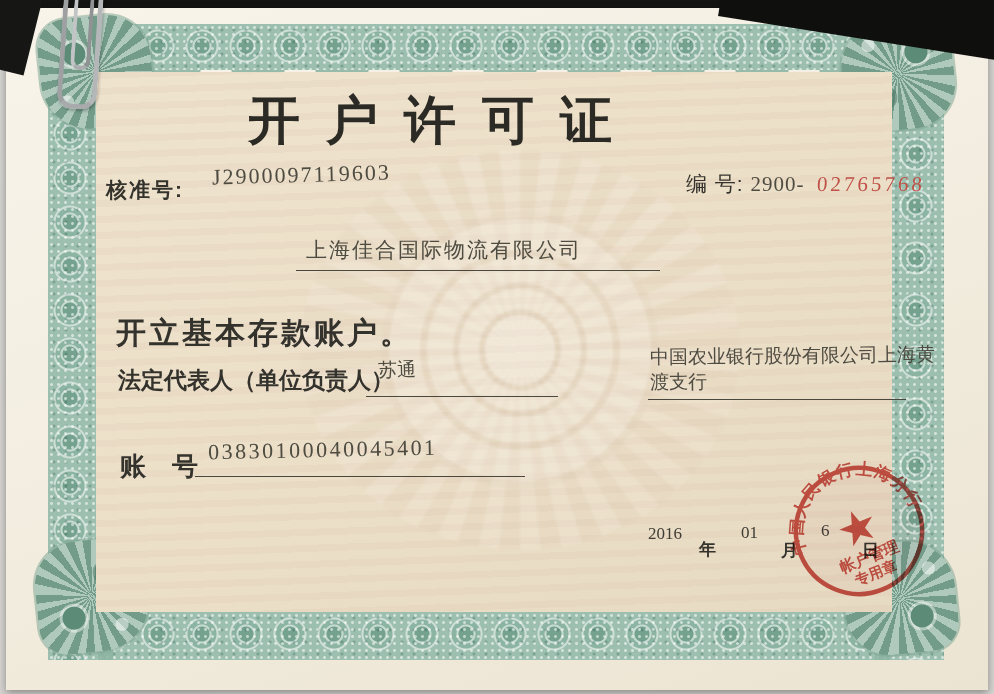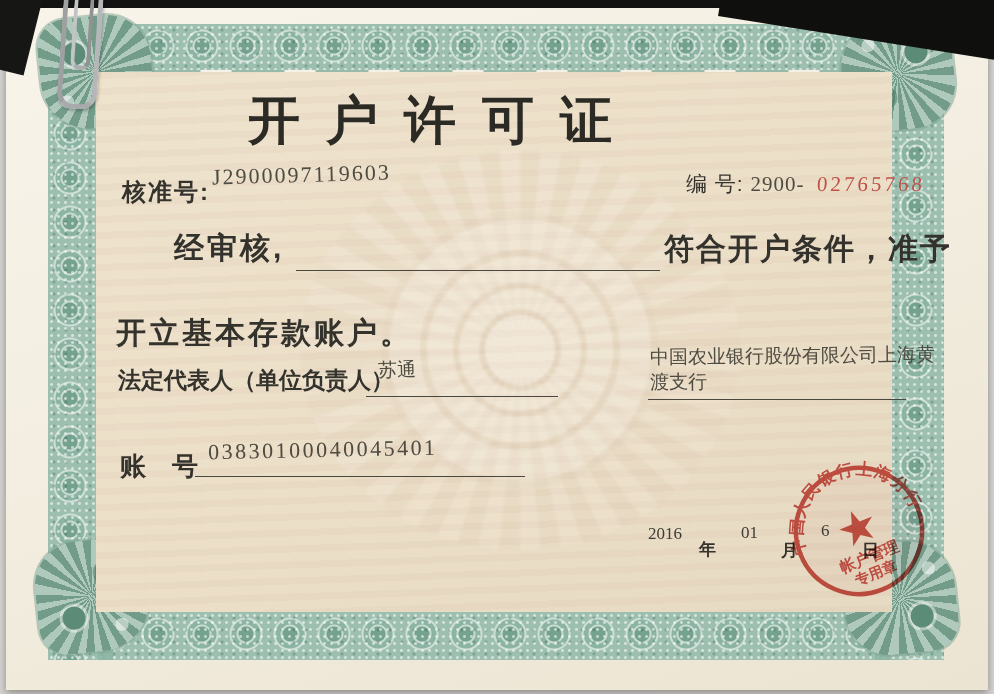--- a/index.html
+++ b/index.html
@@ -90,21 +90,21 @@
   .txt{position:absolute;z-index:7;color:#34322c;white-space:nowrap;}
   .label-b{font-weight:bold;}
   .print{font-family:"Liberation Serif","DejaVu Serif",serif;color:#4e4b41;}
   .uline{position:absolute;z-index:7;border-bottom:1.6px solid #4a473f;height:0;}
 
   .title{
     left:0;top:86px;width:886px;text-align:center;
     font-family:"Liberation Serif","DejaVu Serif",serif;
     font-weight:bold;font-size:52px;letter-spacing:26px;color:#2c2a25;
   }
-  .approval-label{left:122px;top:176px;font-size:24px;font-weight:bold;letter-spacing:2px;}
+  .approval-label{left:106px;top:176px;font-size:21px;font-weight:bold;letter-spacing:2px;}
   .approval-value{left:212px;top:162px;font-size:22px;letter-spacing:2px;transform:rotate(-1.6deg);}
   .serial{left:686px;top:170px;font-size:21px;letter-spacing:1px;}
   .serial .red{color:#bf5147;letter-spacing:3px;transform:skewX(-4deg);display:inline-block;margin-left:6px;}
 
   .reviewed{left:174px;top:228px;font-size:30px;font-weight:bold;letter-spacing:3px;}
   .company{left:306px;top:236px;font-size:21px;letter-spacing:2px;}
   .condition{left:664px;top:229px;font-size:30px;font-weight:bold;letter-spacing:2px;}
   .open-account{left:116px;top:289px;font-size:30px;font-weight:bold;letter-spacing:3px;margin-top:24px;}
 
   .legal-label{left:118px;top:365px;font-size:23px;font-weight:bold;}
@@ -163,23 +163,22 @@
   <div class="txt title">开户许可证</div>
 
   <div class="txt approval-label">核准号:</div>
   <div class="txt approval-value print">J2900097119603</div>
   <div class="txt serial">
     <span>编 号:</span>
     <span class="print">2900-</span>
     <span class="red print">02765768</span>
   </div>
 
-  <div class="txt reviewed label-b">经审核,</div>
+  <div class="txt company print">上海佳合国际物流有限公司</div>
   <div class="uline" style="left:296px;top:270px;width:364px;"></div>
-  <div class="txt condition label-b">符合开户条件，准予</div>
   <div class="txt open-account label-b">开立基本存款账户。</div>
 
   <div class="txt legal-label">法定代表人（单位负责人）</div>
   <div class="txt legal-value print">苏通</div>
   <div class="uline" style="left:366px;top:396px;width:192px;"></div>
 
   <div class="txt bank-value print">中国农业银行股份有限公司上海黄渡支行</div>
   <div class="uline" style="left:648px;top:399px;width:258px;"></div>
 
   <div class="txt account-label">账　号</div>

